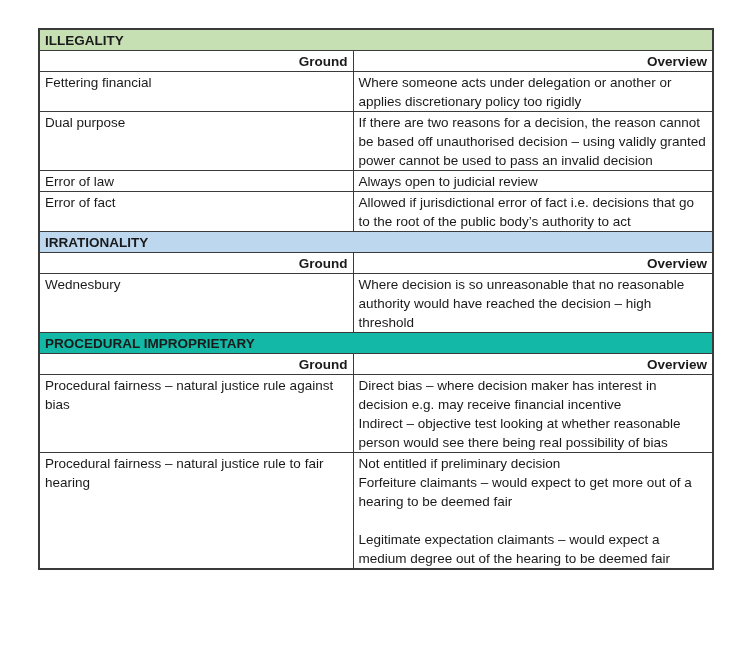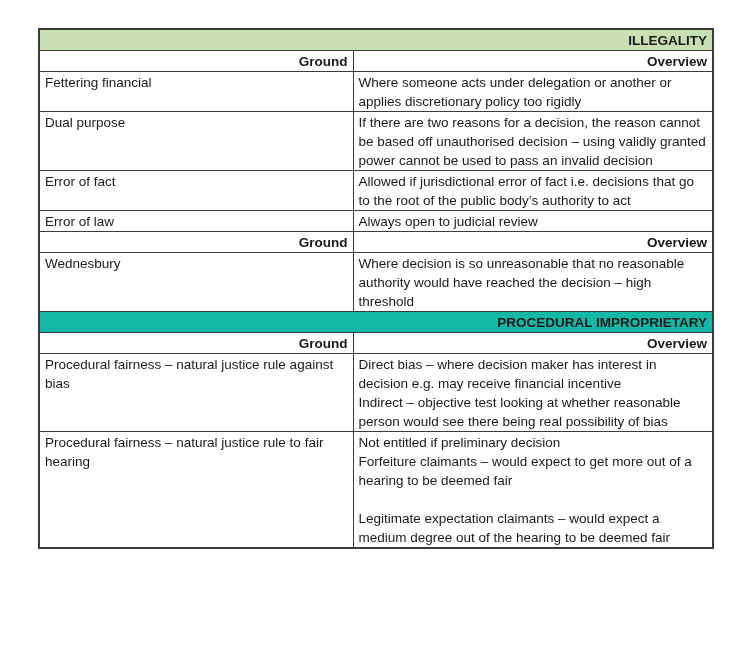--- a/index.html
+++ b/index.html
@@ -25,21 +25,21 @@
   }
   table.review-table td {
     border: 1px solid #3a3a3a;
     vertical-align: top;
     padding: 1px 5px 0 5px;
     font-size: 13.5px;
     line-height: 19px;
     word-wrap: break-word;
   }
   td.section-title-cell {
-    text-align: right;
+    text-align: left;
     font-weight: bold;
   }
   td.col-header-cell {
     text-align: right;
     font-weight: bold;
   }
   .para {
     min-height: 19px;
   }
   col.ground-col   { width: 314px; }
@@ -68,30 +68,33 @@
             <div class="para">Where someone acts under delegation or another or applies discretionary policy too rigidly</div>
           </td>
         </tr>
         <tr>
           <td>Dual purpose</td>
           <td>
             <div class="para">If there are two reasons for a decision, the reason cannot be based off unauthorised decision – using validly granted power cannot be used to pass an invalid decision</div>
           </td>
         </tr>
         <tr>
+          <td>Error of law</td>
+          <td>
+            <div class="para">Always open to judicial review</div>
+          </td>
+        </tr>
+        <tr>
           <td>Error of fact</td>
           <td>
             <div class="para">Allowed if jurisdictional error of fact i.e. decisions that go to the root of the public body’s authority to act</div>
           </td>
         </tr>
         <tr>
-          <td>Error of law</td>
-          <td>
-            <div class="para">Always open to judicial review</div>
-          </td>
+          <td class="section-title-cell" colspan="2" style="background: rgb(189, 215, 238);">IRRATIONALITY</td>
         </tr>
         <tr>
           <td class="col-header-cell">Ground</td>
           <td class="col-header-cell">Overview</td>
         </tr>
         <tr>
           <td>Wednesbury</td>
           <td>
             <div class="para">Where decision is so unreasonable that no reasonable authority would have reached the decision – high threshold</div>
           </td>

